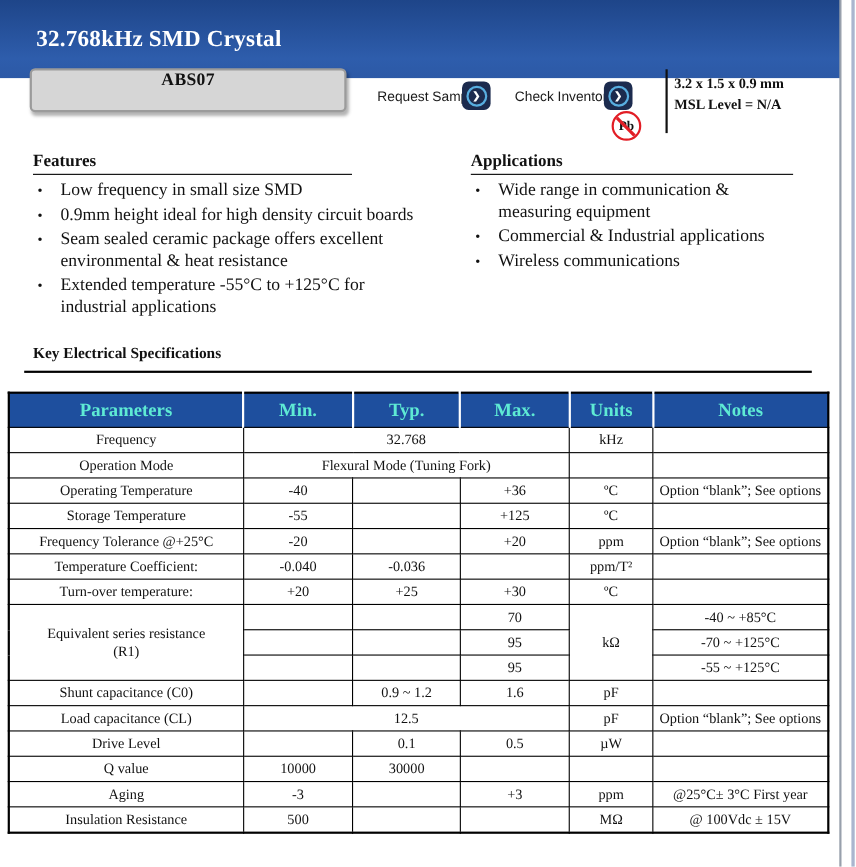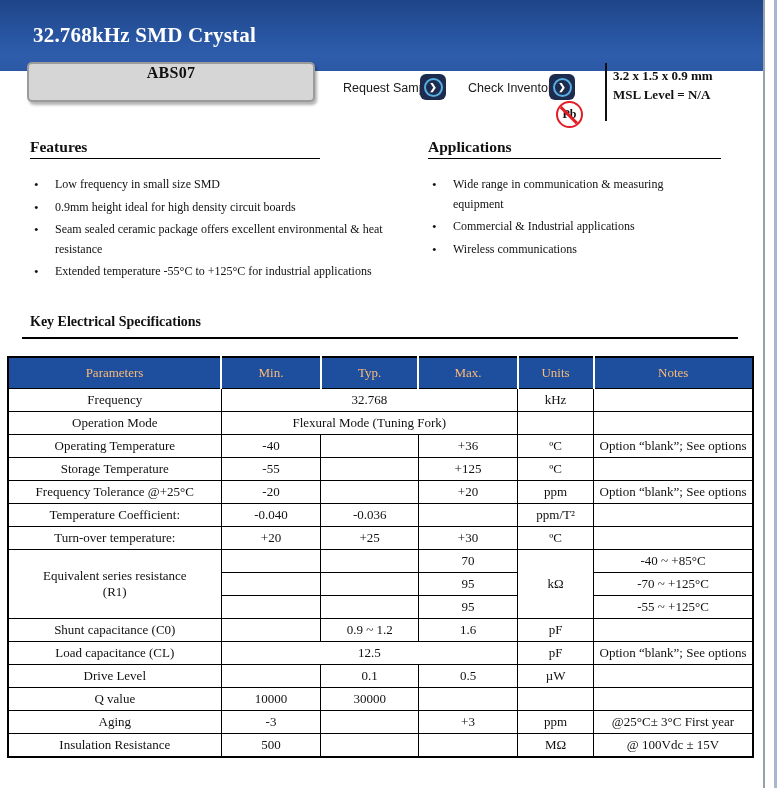--- a/index.html
+++ b/index.html
@@ -43,38 +43,38 @@
 
   
   .divider{position:absolute;left:605px;top:63px;width:2px;height:58px;background:#111}
   .info{position:absolute;left:613px;top:66px;font-weight:bold;font-size:13px;line-height:19px}
   .info .green{color:#00b050}
 
   
   .features{position:absolute;left:30px;top:138px;width:380px}
   .applications{position:absolute;left:428px;top:138px;width:305px}
   .sec-head{font-size:15.5px;font-weight:bold;border-bottom:1.5px solid #000;display:block;
-            padding-bottom:2px;margin-bottom:16px}
+            padding-bottom:2px;margin-bottom:4px}
   .features .sec-head{width:290px}
   .applications .sec-head{width:293px}
   .bullet-row{display:flex;margin-top:3px;padding-left:4px}
   .dot{width:21px;flex:none;font-size:13px;line-height:19px}
-  .btxt{font-size:12px;line-height:19.5px}
+  .btxt{font-size:16px;line-height:19.5px}
   .features .btxt{width:336px}
   .applications .btxt{width:254px}
 
   
   .spec-head{position:absolute;left:30px;top:314px;font-size:14px;font-weight:bold}
   .spec-rule{position:absolute;left:22px;top:337px;width:716px;height:2px;background:#000}
 
   table{position:absolute;left:7px;top:356px;width:747px;border-collapse:collapse;
         border:2px solid #000;font-size:13px;table-layout:fixed}
   col.w0{width:28.6%} col.w1{width:13.4%} col.w2{width:13.1%}
   col.w3{width:13.3%} col.w4{width:10.2%} col.w5{width:21.4%}
-  th{background:#1e4f9e;color:#fdba74;font-size:13px;height:30px;font-weight:normal;
+  th{background:#1e4f9e;color:#5eead4;font-size:17px;height:30px;font-weight:bold;
      border-left:2px solid #fff;border-bottom:1px solid #000;padding:0 2px}
   th:first-child{border-left:none}
   td{border:1px solid #000;text-align:center;vertical-align:middle;height:20px;
      padding:1px 4px;line-height:16.5px}
   td.pre{white-space:pre-line}
 </style>
 </head>
 <body>
 
 <div class="banner">

